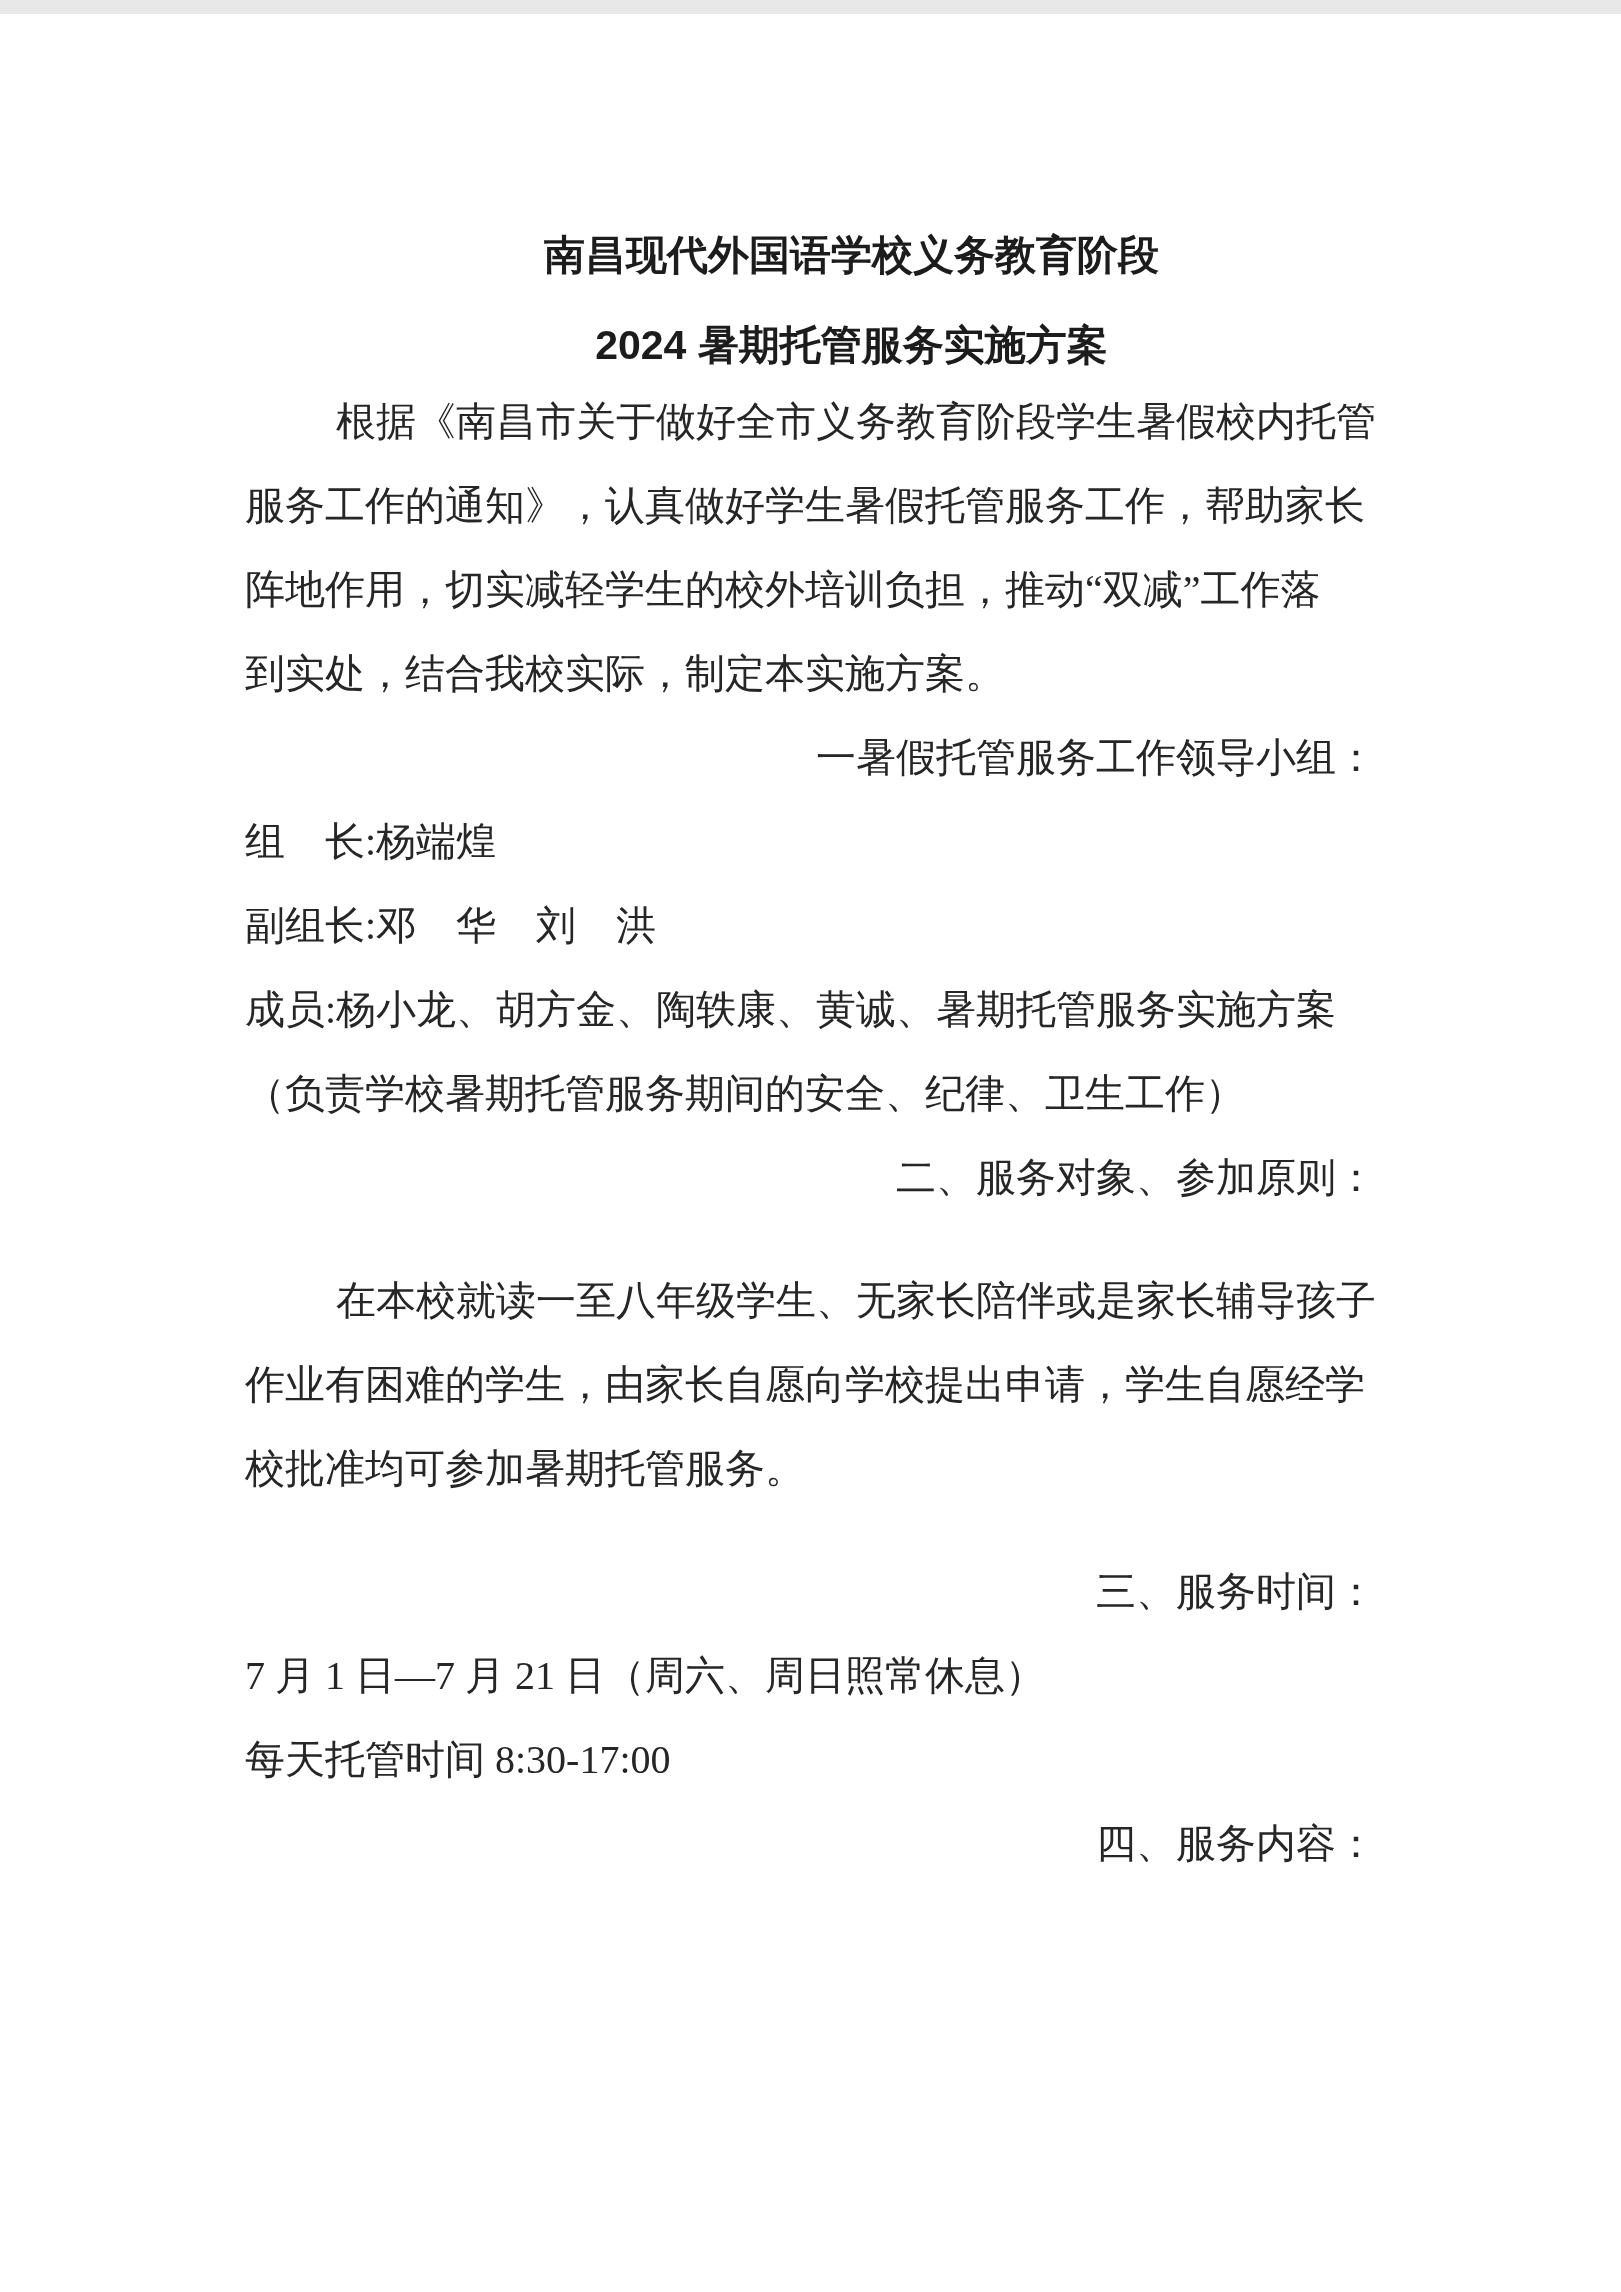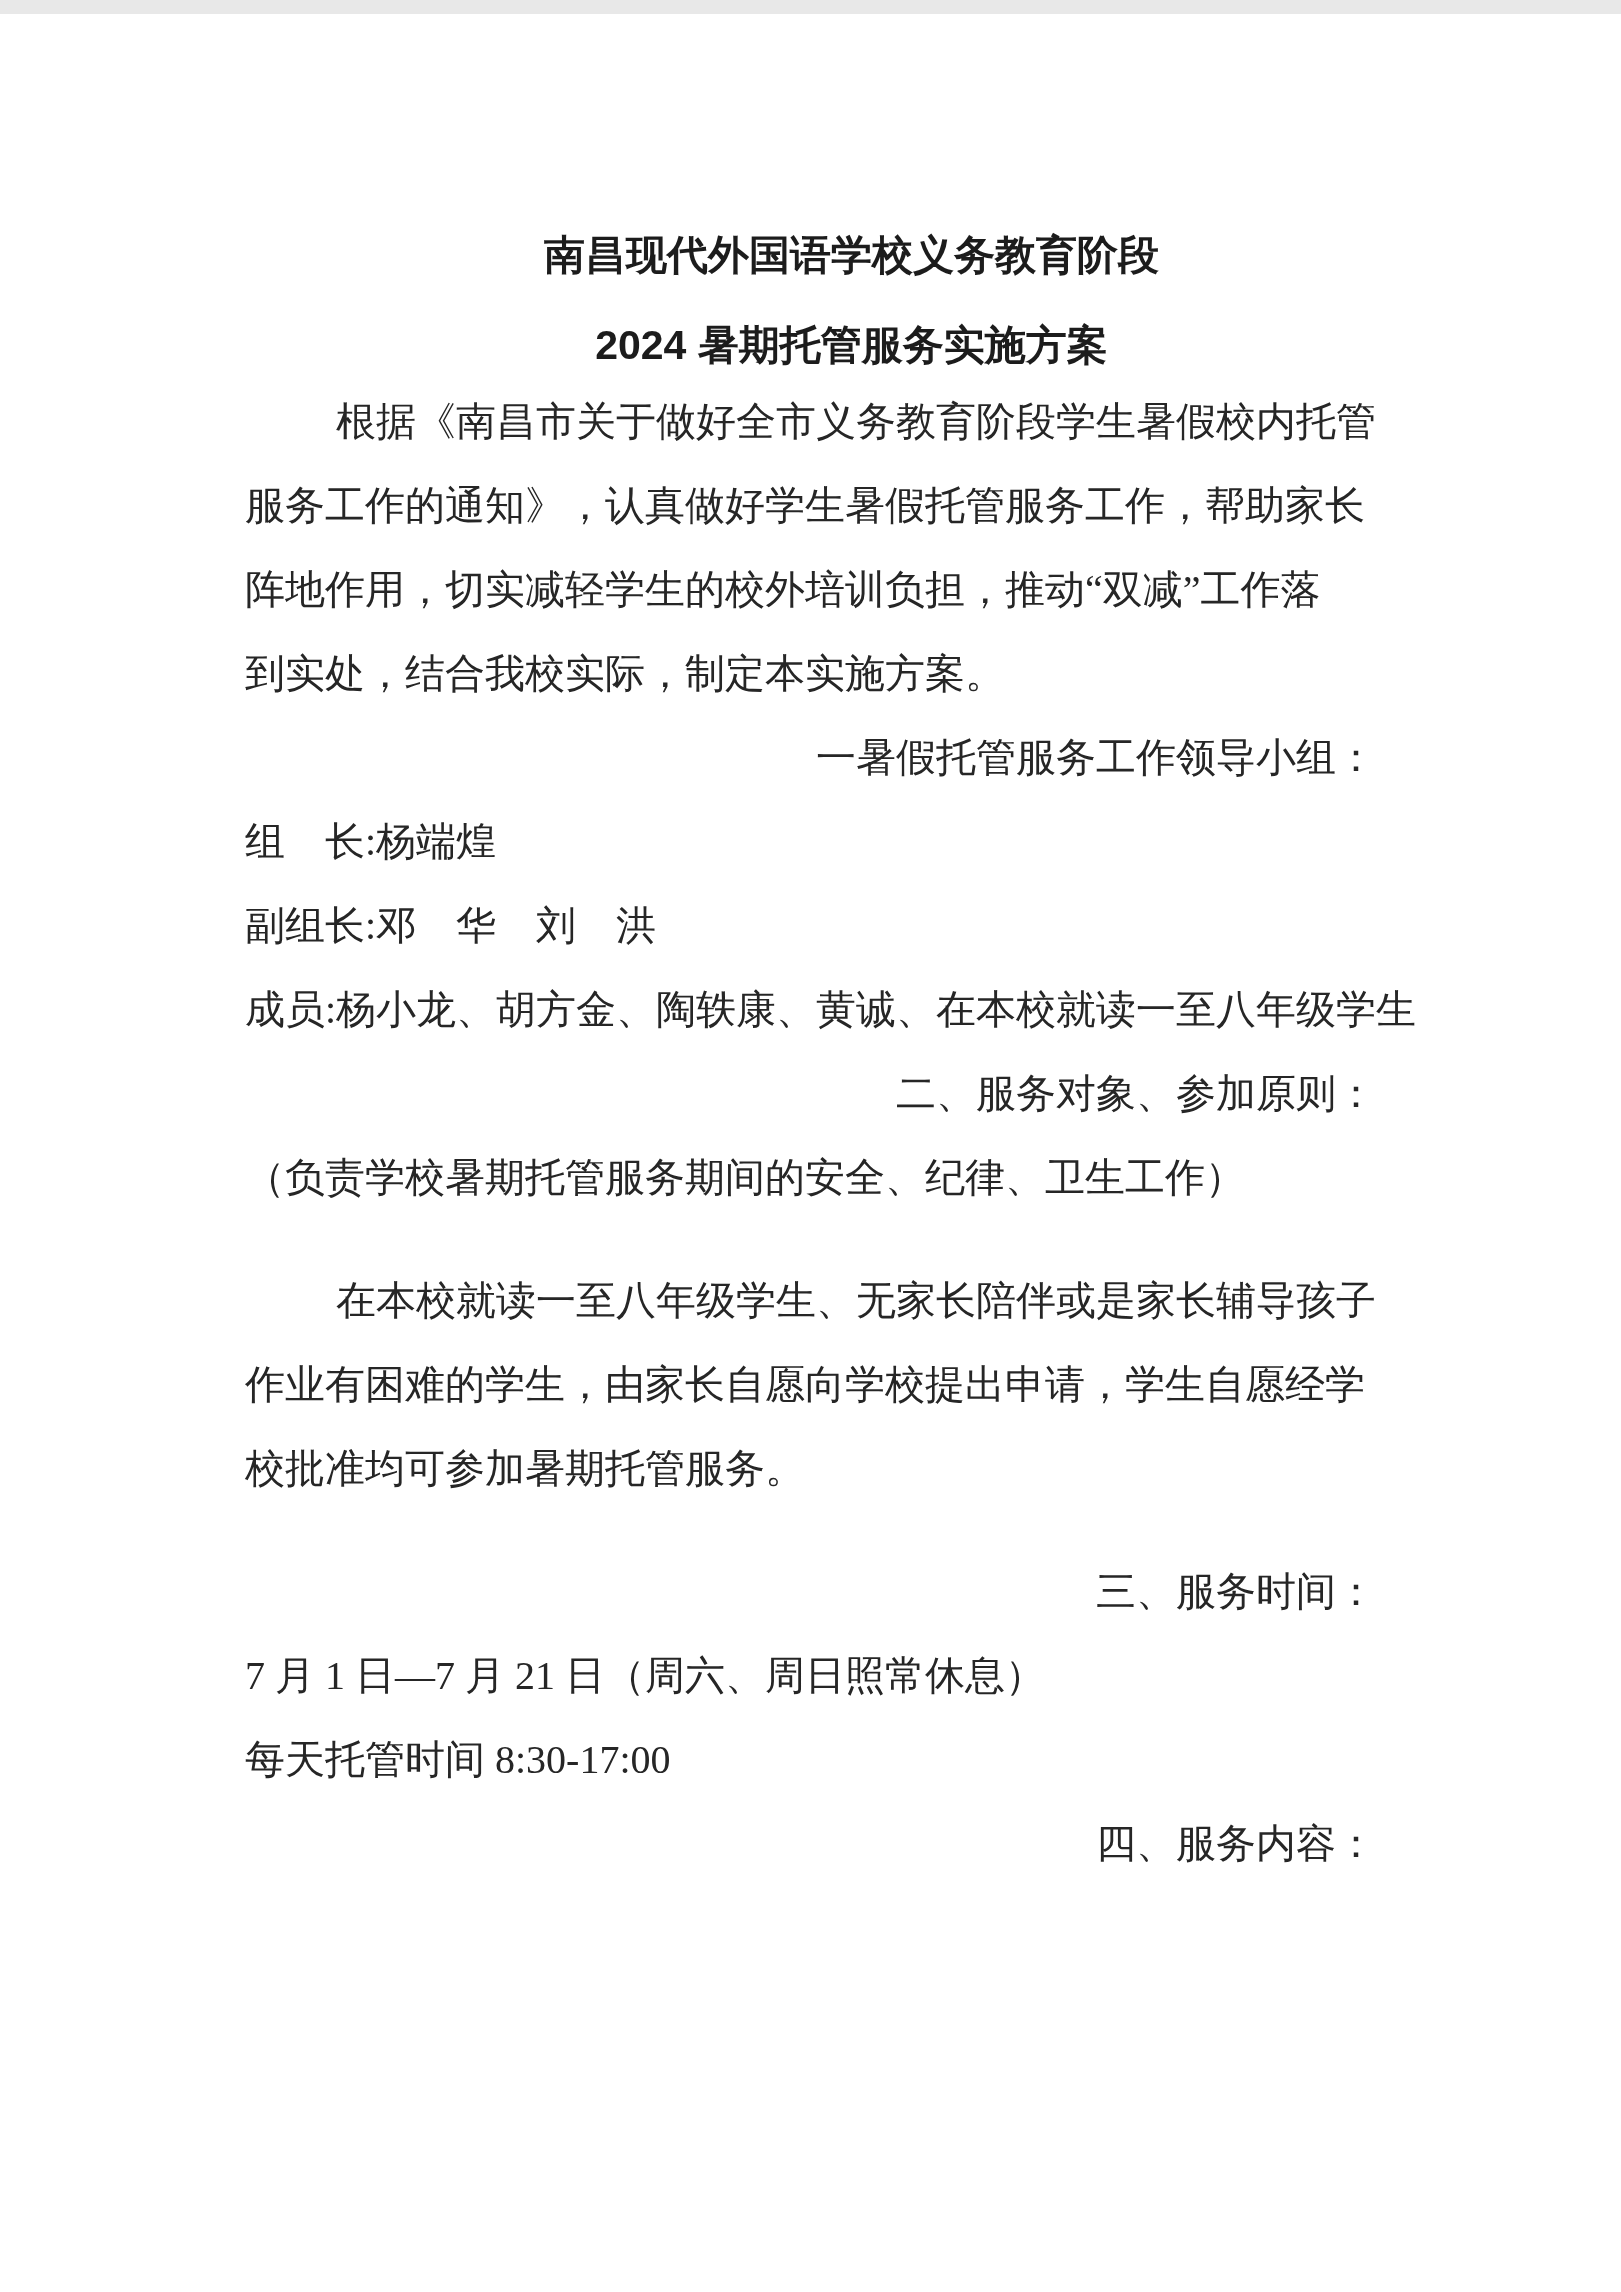--- a/index.html
+++ b/index.html
@@ -48,23 +48,23 @@
     <div class="title-line">南昌现代外国语学校义务教育阶段</div>
     <div class="title-line">2024 暑期托管服务实施方案</div>
     <div class="body-lines" id="body-lines">
         <div class="line indent">根据《南昌市关于做好全市义务教育阶段学生暑假校内托管</div>
         <div class="line">服务工作的通知》，认真做好学生暑假托管服务工作，帮助家长</div>
         <div class="line">阵地作用，切实减轻学生的校外培训负担，推动“双减”工作落</div>
         <div class="line">到实处，结合我校实际，制定本实施方案。</div>
         <div class="line indent">一暑假托管服务工作领导小组：</div>
         <div class="line">组　长:杨端煌</div>
         <div class="line">副组长:邓　华　刘　洪</div>
-        <div class="line">成员:杨小龙、胡方金、陶轶康、黄诚、在本校就读一至八年级学生</div>
+        <div class="line">成员:杨小龙、胡方金、陶轶康、黄诚、暑期托管服务实施方案</div>
+        <div class="line">（负责学校暑期托管服务期间的安全、纪律、卫生工作）</div>
         <div class="line indent">二、服务对象、参加原则：</div>
-        <div class="line">（负责学校暑期托管服务期间的安全、纪律、卫生工作）</div>
         <div class="line indent gap">在本校就读一至八年级学生、无家长陪伴或是家长辅导孩子</div>
         <div class="line">作业有困难的学生，由家长自愿向学校提出申请，学生自愿经学</div>
         <div class="line">校批准均可参加暑期托管服务。</div>
         <div class="line indent gap">三、服务时间：</div>
         <div class="line">7 月 1 日—7 月 21 日（周六、周日照常休息）</div>
         <div class="line">每天托管时间 8:30-17:00</div>
         <div class="line indent">四、服务内容：</div>
       </div>
   </div>
 </div>

